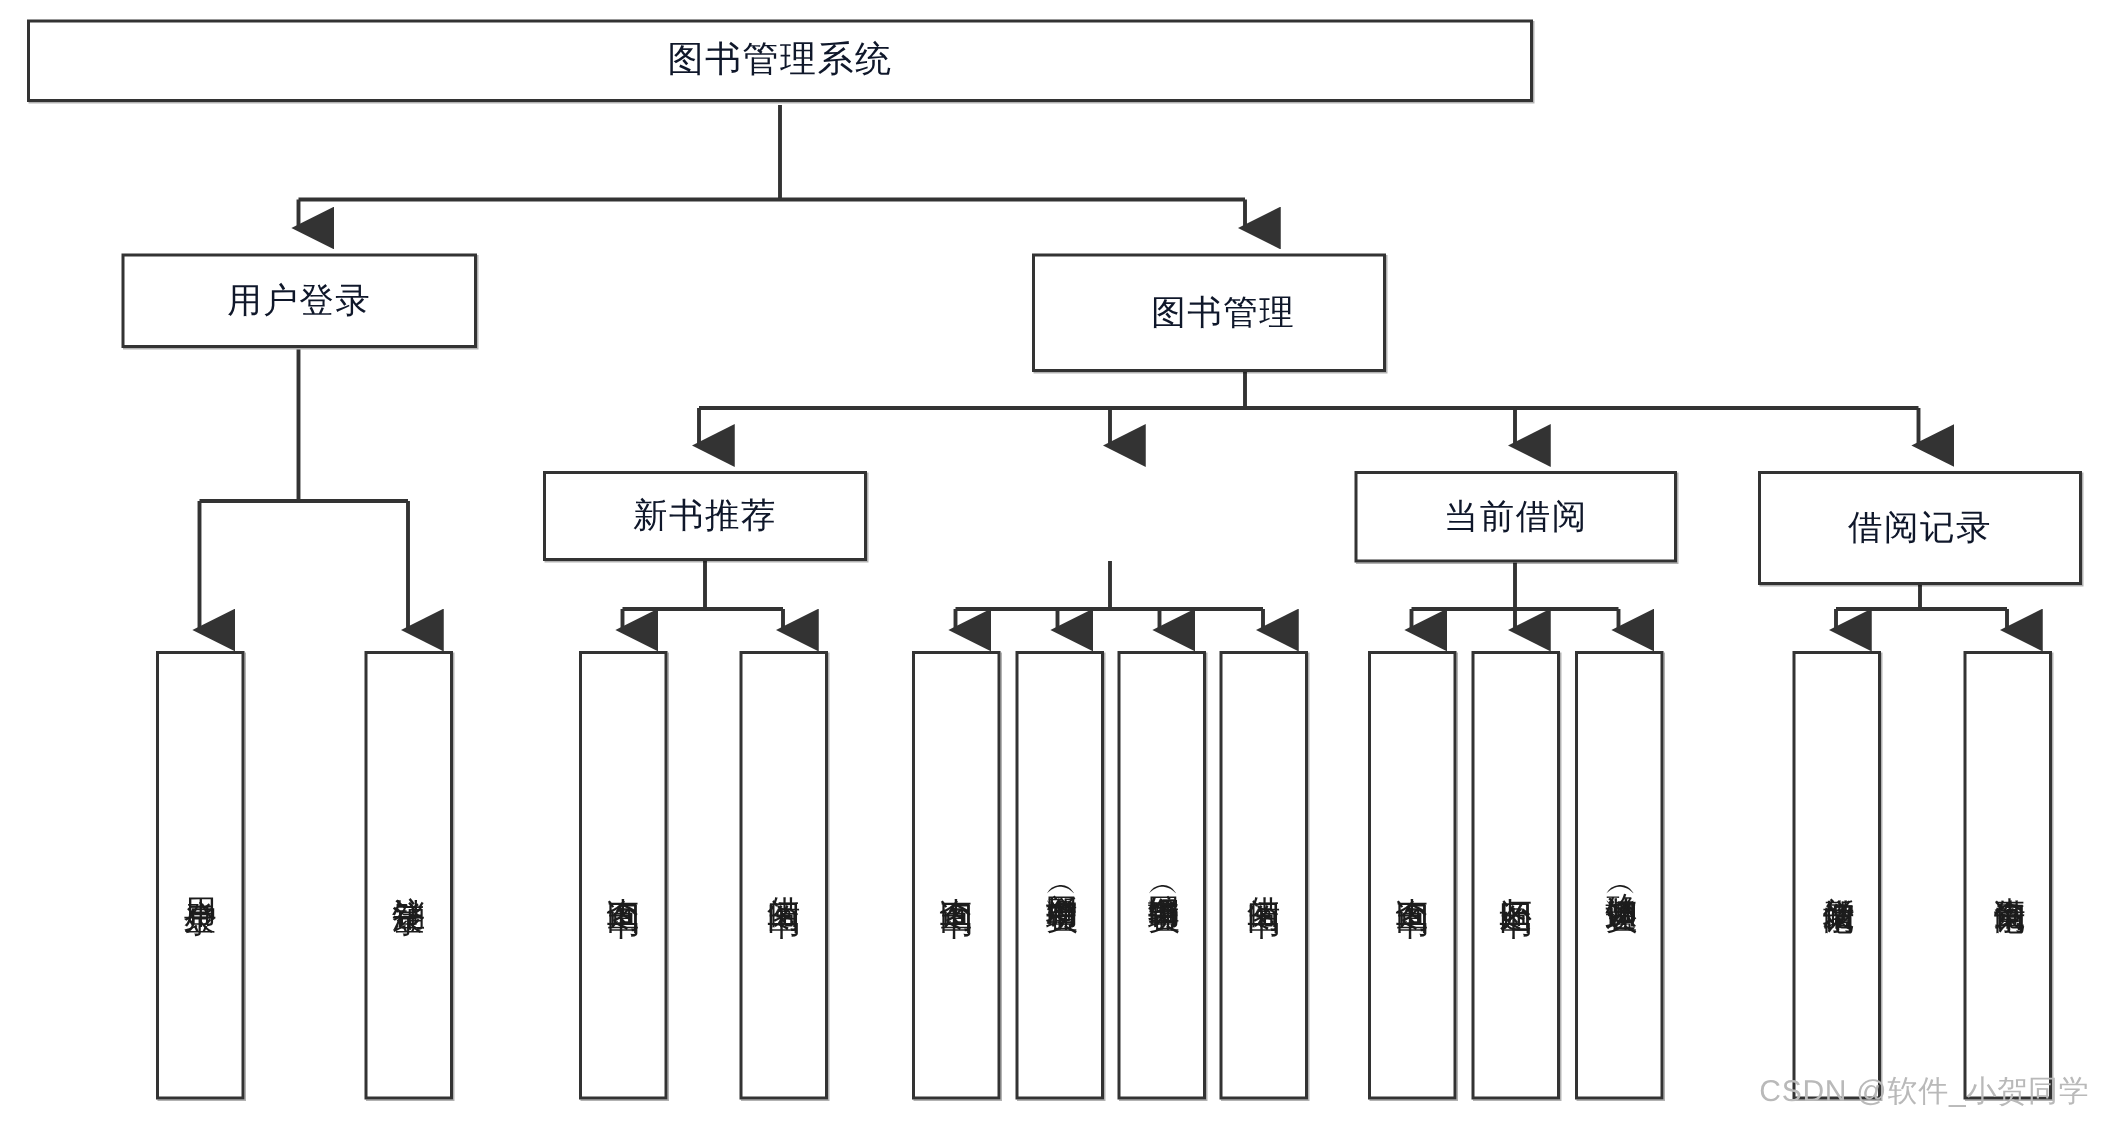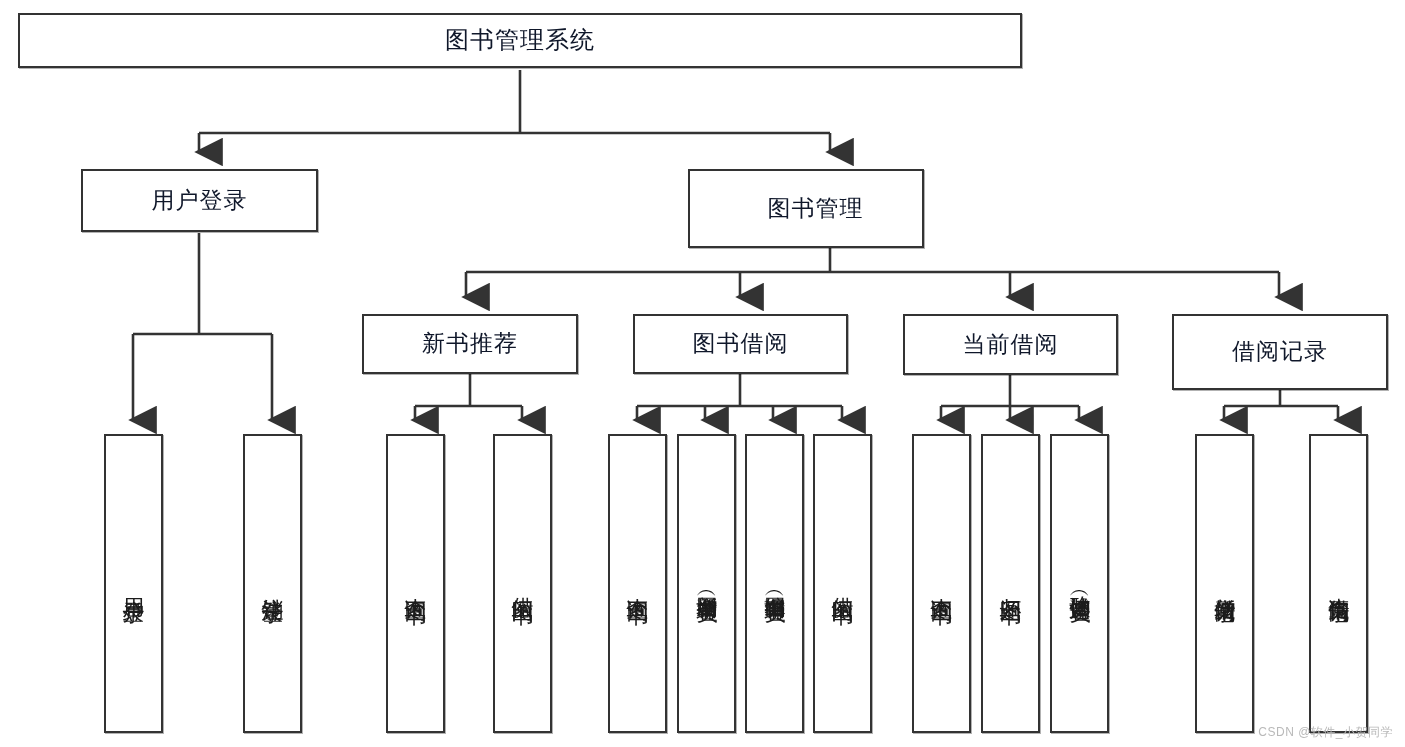--- a/index.html
+++ b/index.html
@@ -67,21 +67,21 @@
     color: #1c1c1c;
   }
   .leaf.tall .vtext {
     font-size: 21px;
     letter-spacing: 1px;
   }
   #watermark {
     position: absolute;
     right: 12px;
     bottom: 6px;
-    font-size: 12px;
+    font-size: 20px;
     color: #b9b9b9;
     letter-spacing: 0.5px;
     white-space: nowrap;
     user-select: none;
   }
 </style>
 </head>
 <body>
 
 <div id="canvas">
@@ -143,23 +143,20 @@
   <div class="node horiz" style="left:81px; top:169px; width:237px; height:63px;">
     <span>用户登录</span>
   </div>
   <div class="node horiz" style="left:688px; top:169px; width:236px; height:79px;padding-left:19px;">
     <span>图书管理</span>
   </div>
 
   <div class="node horiz" style="left:362px; top:314px; width:216px; height:60px;">
     <span>新书推荐</span>
   </div>
-  <div class="node horiz" style="left:633px; top:314px; width:215px; height:60px;">
-    <span>图书借阅</span>
-  </div>
   <div class="node horiz" style="left:903px; top:314px; width:215px; height:61px;">
     <span>当前借阅</span>
   </div>
   <div class="node horiz" style="left:1172px; top:314px; width:216px; height:76px;">
     <span>借阅记录</span>
   </div>
 
   <div class="leaf" style="left:104px; top:434px; width:59px; height:299px;">
     <span class="vtext">用户登录</span>
   </div>

